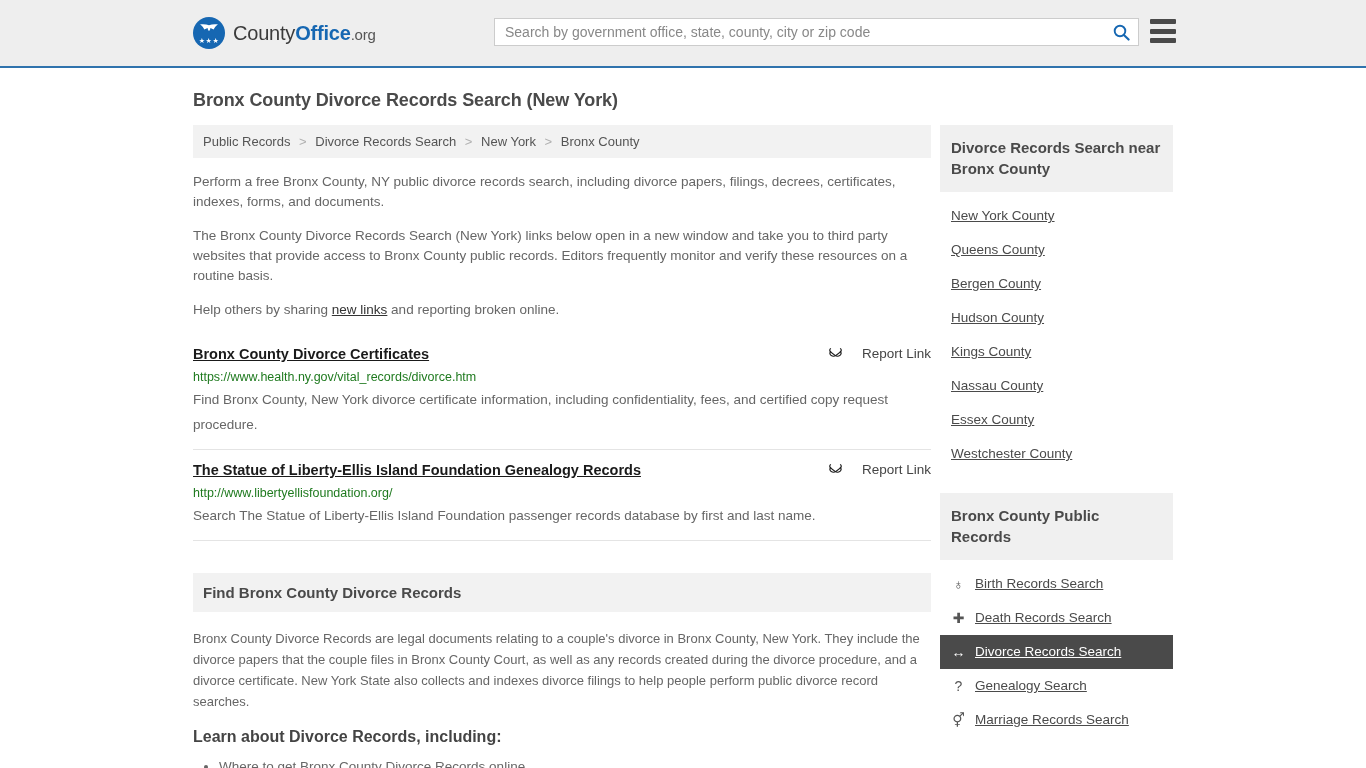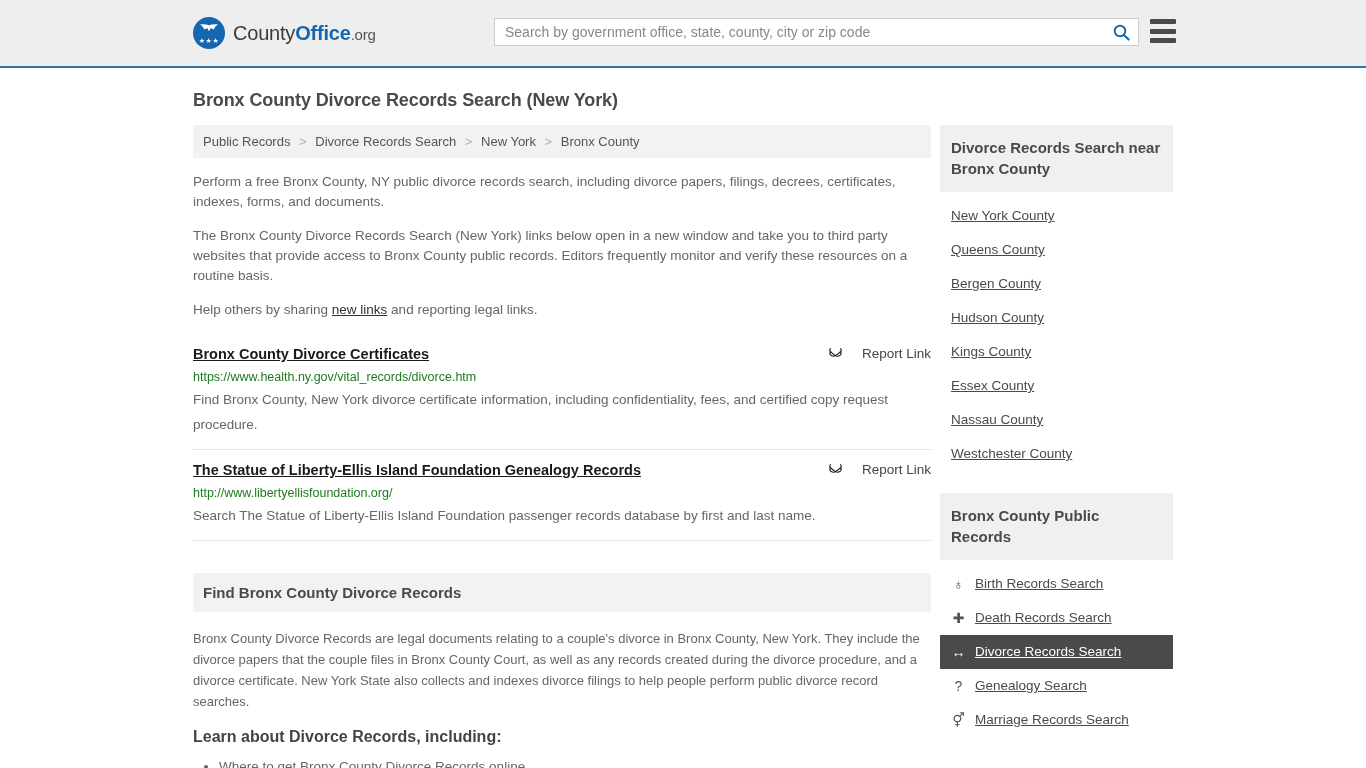--- a/index.html
+++ b/index.html
@@ -312,21 +312,21 @@
         <span class="sep">&gt;</span>
         <a href="#">Divorce Records Search</a>
         <span class="sep">&gt;</span>
         <a href="#">New York</a>
         <span class="sep">&gt;</span>
         <a href="#">Bronx County</a>
       </div>
 
       <p class="intro-p">Perform a free Bronx County, NY public divorce records search, including divorce papers, filings, decrees, certificates, indexes, forms, and documents.</p>
       <p class="intro-p">The Bronx County Divorce Records Search (New York) links below open in a new window and take you to third party websites that provide access to Bronx County public records. Editors frequently monitor and verify these resources on a routine basis.</p>
-      <p class="intro-p"><span>Help others by sharing </span><a href="#">new links</a><span> and reporting legal links.</span></p>
+      <p class="intro-p"><span>Help others by sharing </span><a href="#">new links</a><span> and reporting broken online.</span></p>
 
       <div class="result">
         <div class="result-head">
           <a class="result-title" href="#">Bronx County Divorce Certificates</a>
           <span class="report-link">
             <svg width="15" height="15" viewBox="0 0 16 16">
               <path d="M2.2 3.2 C0.6 4.6 0.6 7.0 2.2 8.4 C3.7 9.8 6.0 9.8 7.5 8.4 L12.0 4.2 C13.5 2.8 13.5 0.6 12.0 -0.6" fill="none" stroke="#1a1a1a" stroke-width="1.3" transform="translate(1,3) scale(1,0.82)"></path>
               <path d="M13.8 3.2 C15.4 4.6 15.4 7.0 13.8 8.4 C12.3 9.8 10.0 9.8 8.5 8.4 L4.0 4.2 C2.5 2.8 2.5 0.6 4.0 -0.6" fill="none" stroke="#1a1a1a" stroke-width="1.3" transform="translate(-1,3) scale(1,0.82)"></path>
             </svg>
             <span>Report Link</span>
@@ -375,24 +375,24 @@
           <div class="panel-item">
             <span class="lbl">Bergen County</span>
           </div>
           <div class="panel-item">
             <span class="lbl">Hudson County</span>
           </div>
           <div class="panel-item">
             <span class="lbl">Kings County</span>
           </div>
           <div class="panel-item">
+            <span class="lbl">Nassau County</span>
+          </div>
+          <div class="panel-item">
             <span class="lbl">Essex County</span>
-          </div>
-          <div class="panel-item">
-            <span class="lbl">Nassau County</span>
           </div>
           <div class="panel-item">
             <span class="lbl">Westchester County</span>
           </div>
 
         </div>
       </div>
 
       <div class="panel">
         <div class="panel-head">Bronx County Public Records</div>

